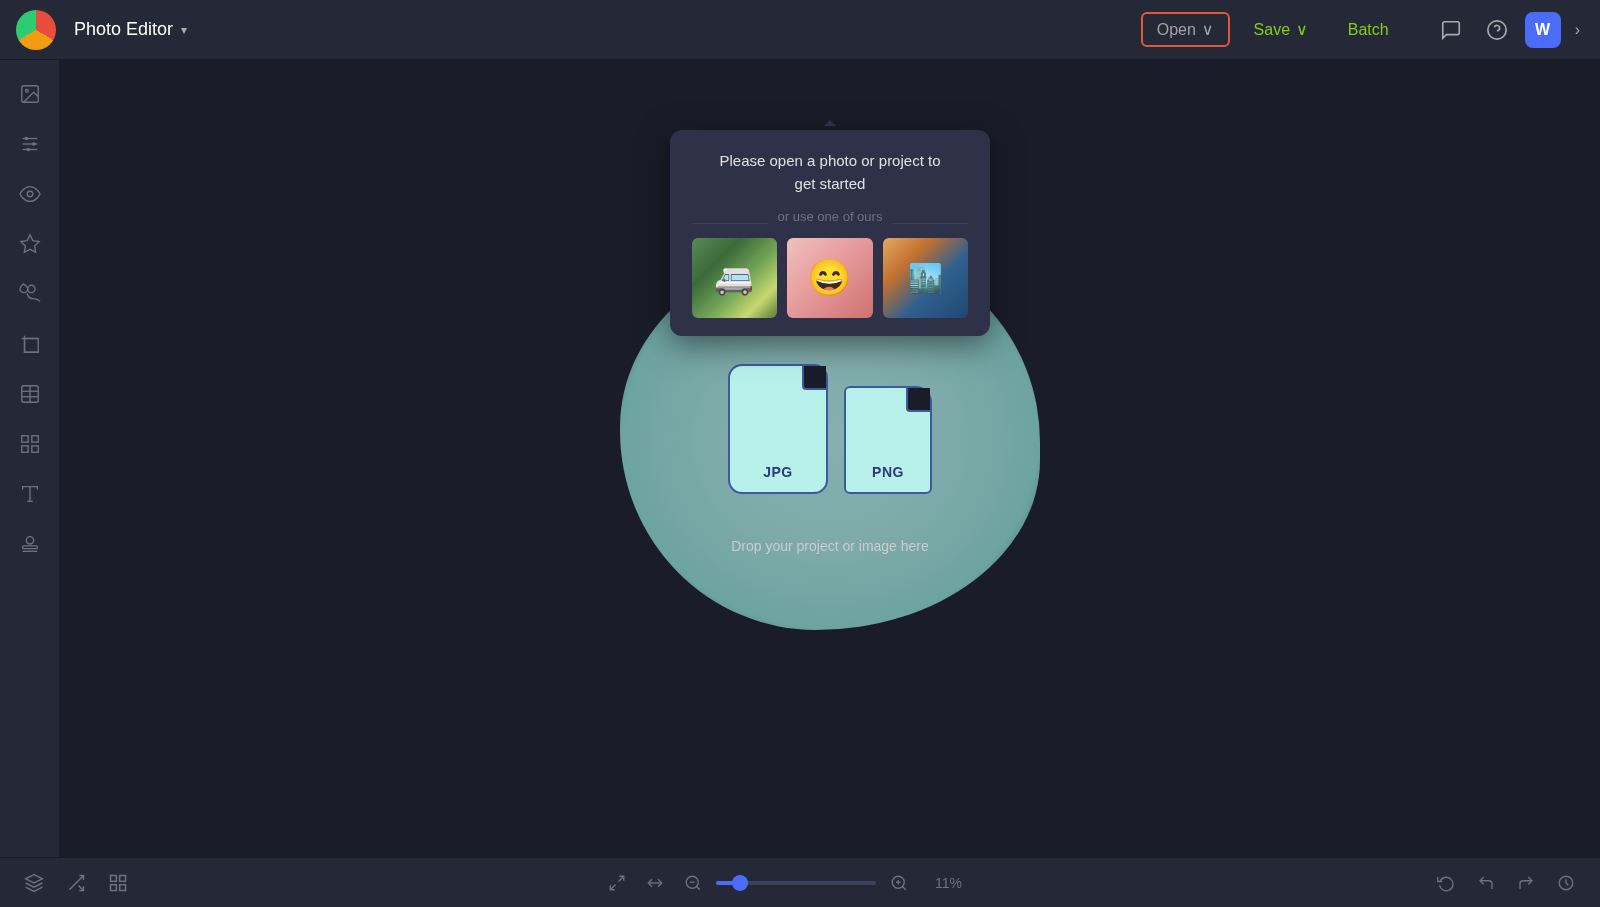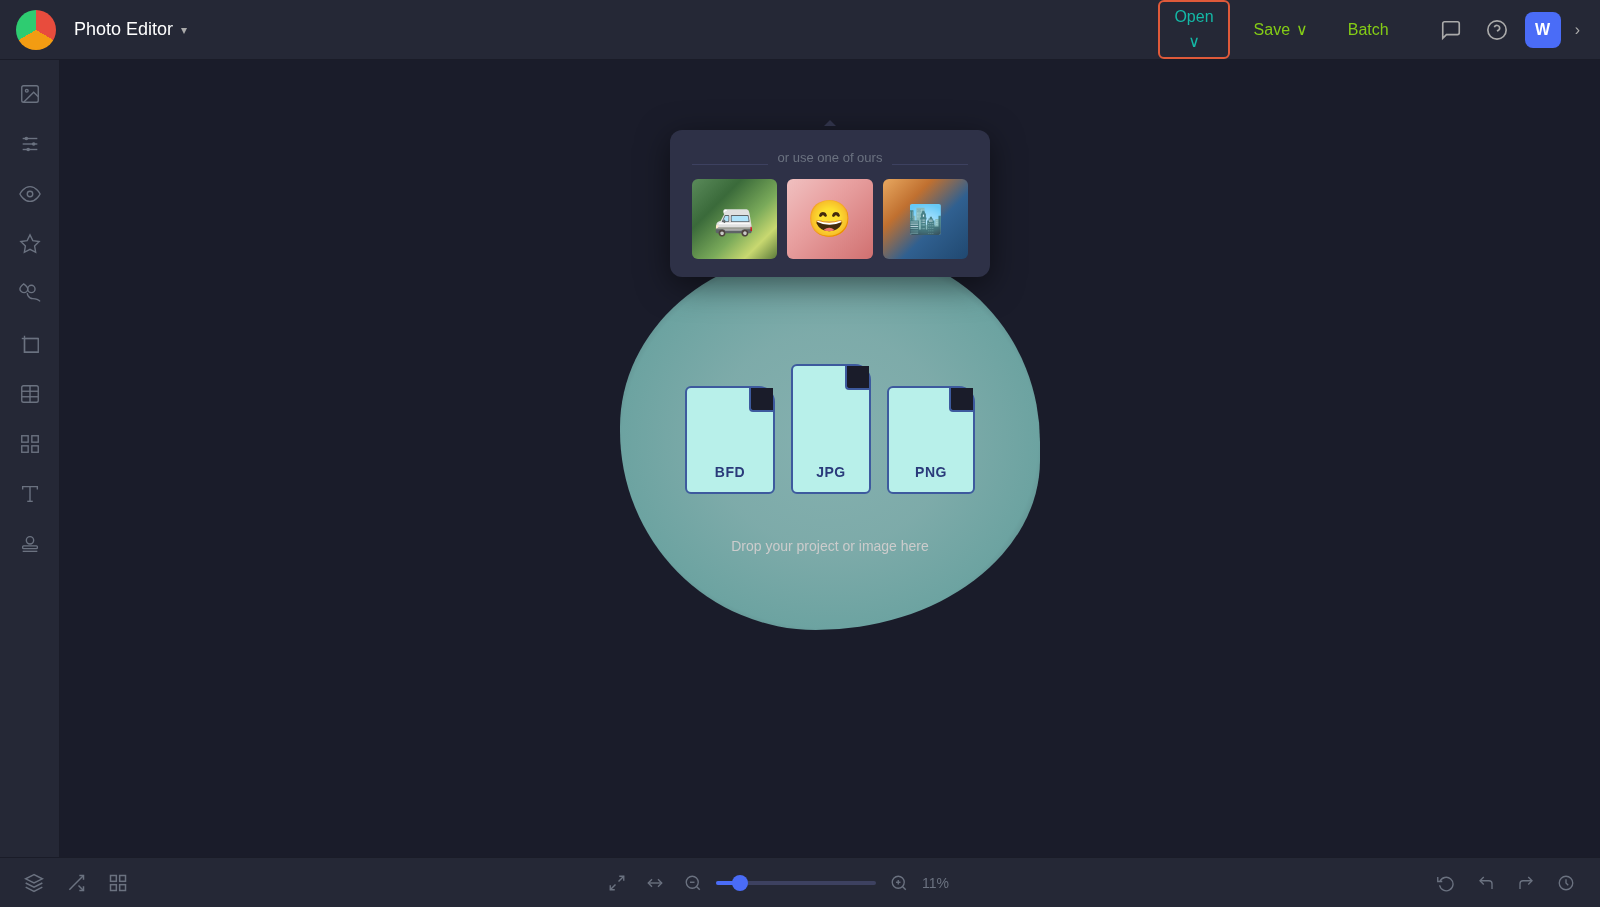--- a/index.html
+++ b/index.html
@@ -42,23 +42,22 @@
     .topbar-spacer { flex: 1; }
 
     .nav-btn {
       display: flex; align-items: center; gap: 6px;
       background: none; border: none; color: #84cc16;
       font-size: 16px; cursor: pointer;
       padding: 8px 16px; border-radius: 6px;
     }
     .nav-btn.open-btn {
       border: 2px solid #e05a3a;
-      color: #14b8a6;
+      color: #a3a3a3;
       padding: 6px 14px;
-      flex-direction: column;
     }
 
     .topbar-right {
       display: flex; align-items: center; gap: 10px;
       margin-left: 20px;
     }
     .icon-btn {
       width: 36px; height: 36px;
       background: none; border: none;
       color: #aaa; font-size: 20px;
@@ -340,21 +339,21 @@
       border-radius: 50%;
       position: absolute;
       top: -6px; left: 15%;
       transform: translateX(-50%);
       cursor: pointer;
     }
     .zoom-label {
       font-size: 14px;
       color: #6b7280;
       min-width: 40px;
-      text-align: left;
+      text-align: right;
     }
     .bottom-right {
       display: flex; gap: 4px; align-items: center;
     }
   </style>
 </head>
 <body>
 
 <div class="topbar">
   <div class="logo-btn"></div>
@@ -472,43 +471,42 @@
           <circle cx="12" cy="8" r="4"></circle>
           <rect x="4" y="14" width="16" height="3" rx="1"></rect>
           <line x1="4" y1="20" x2="20" y2="20"></line>
         </svg>
     </button>
   </div>
 
   <div class="canvas-area">
 
     <div class="open-popup">
+      <div class="popup-title">
+        <span>Please open a photo or project to</span><br>
+        <span>get started</span>
+      </div>
       <div class="popup-divider">
         <span>or use one of ours</span>
       </div>
       <div class="popup-thumbnails">
         <div class="thumbnail thumb-car"></div>
         <div class="thumbnail thumb-person"></div>
         <div class="thumbnail thumb-canal"></div>
       </div>
     </div>
 
     <div class="drop-zone">
       <div class="blob-bg"></div>
 
       <div class="file-icons">
 
+
         <div class="file-icon">
-          <div class="file-shape" style="width:90px;height:108px;">
-            <span class="file-label">BFD</span>
-          </div>
-        </div>
-
-        <div class="file-icon">
-          <div class="file-shape large" style="width:80px;height:130px;">
+          <div class="file-shape large" style="width:100px;height:130px;border-radius:14px;">
             <span class="file-label">JPG</span>
           </div>
         </div>
 
         <div class="file-icon">
           <div class="file-shape" style="width:88px;height:108px;align-items:flex-end;">
             <span class="file-label">PNG</span>
           </div>
         </div>
       </div>

